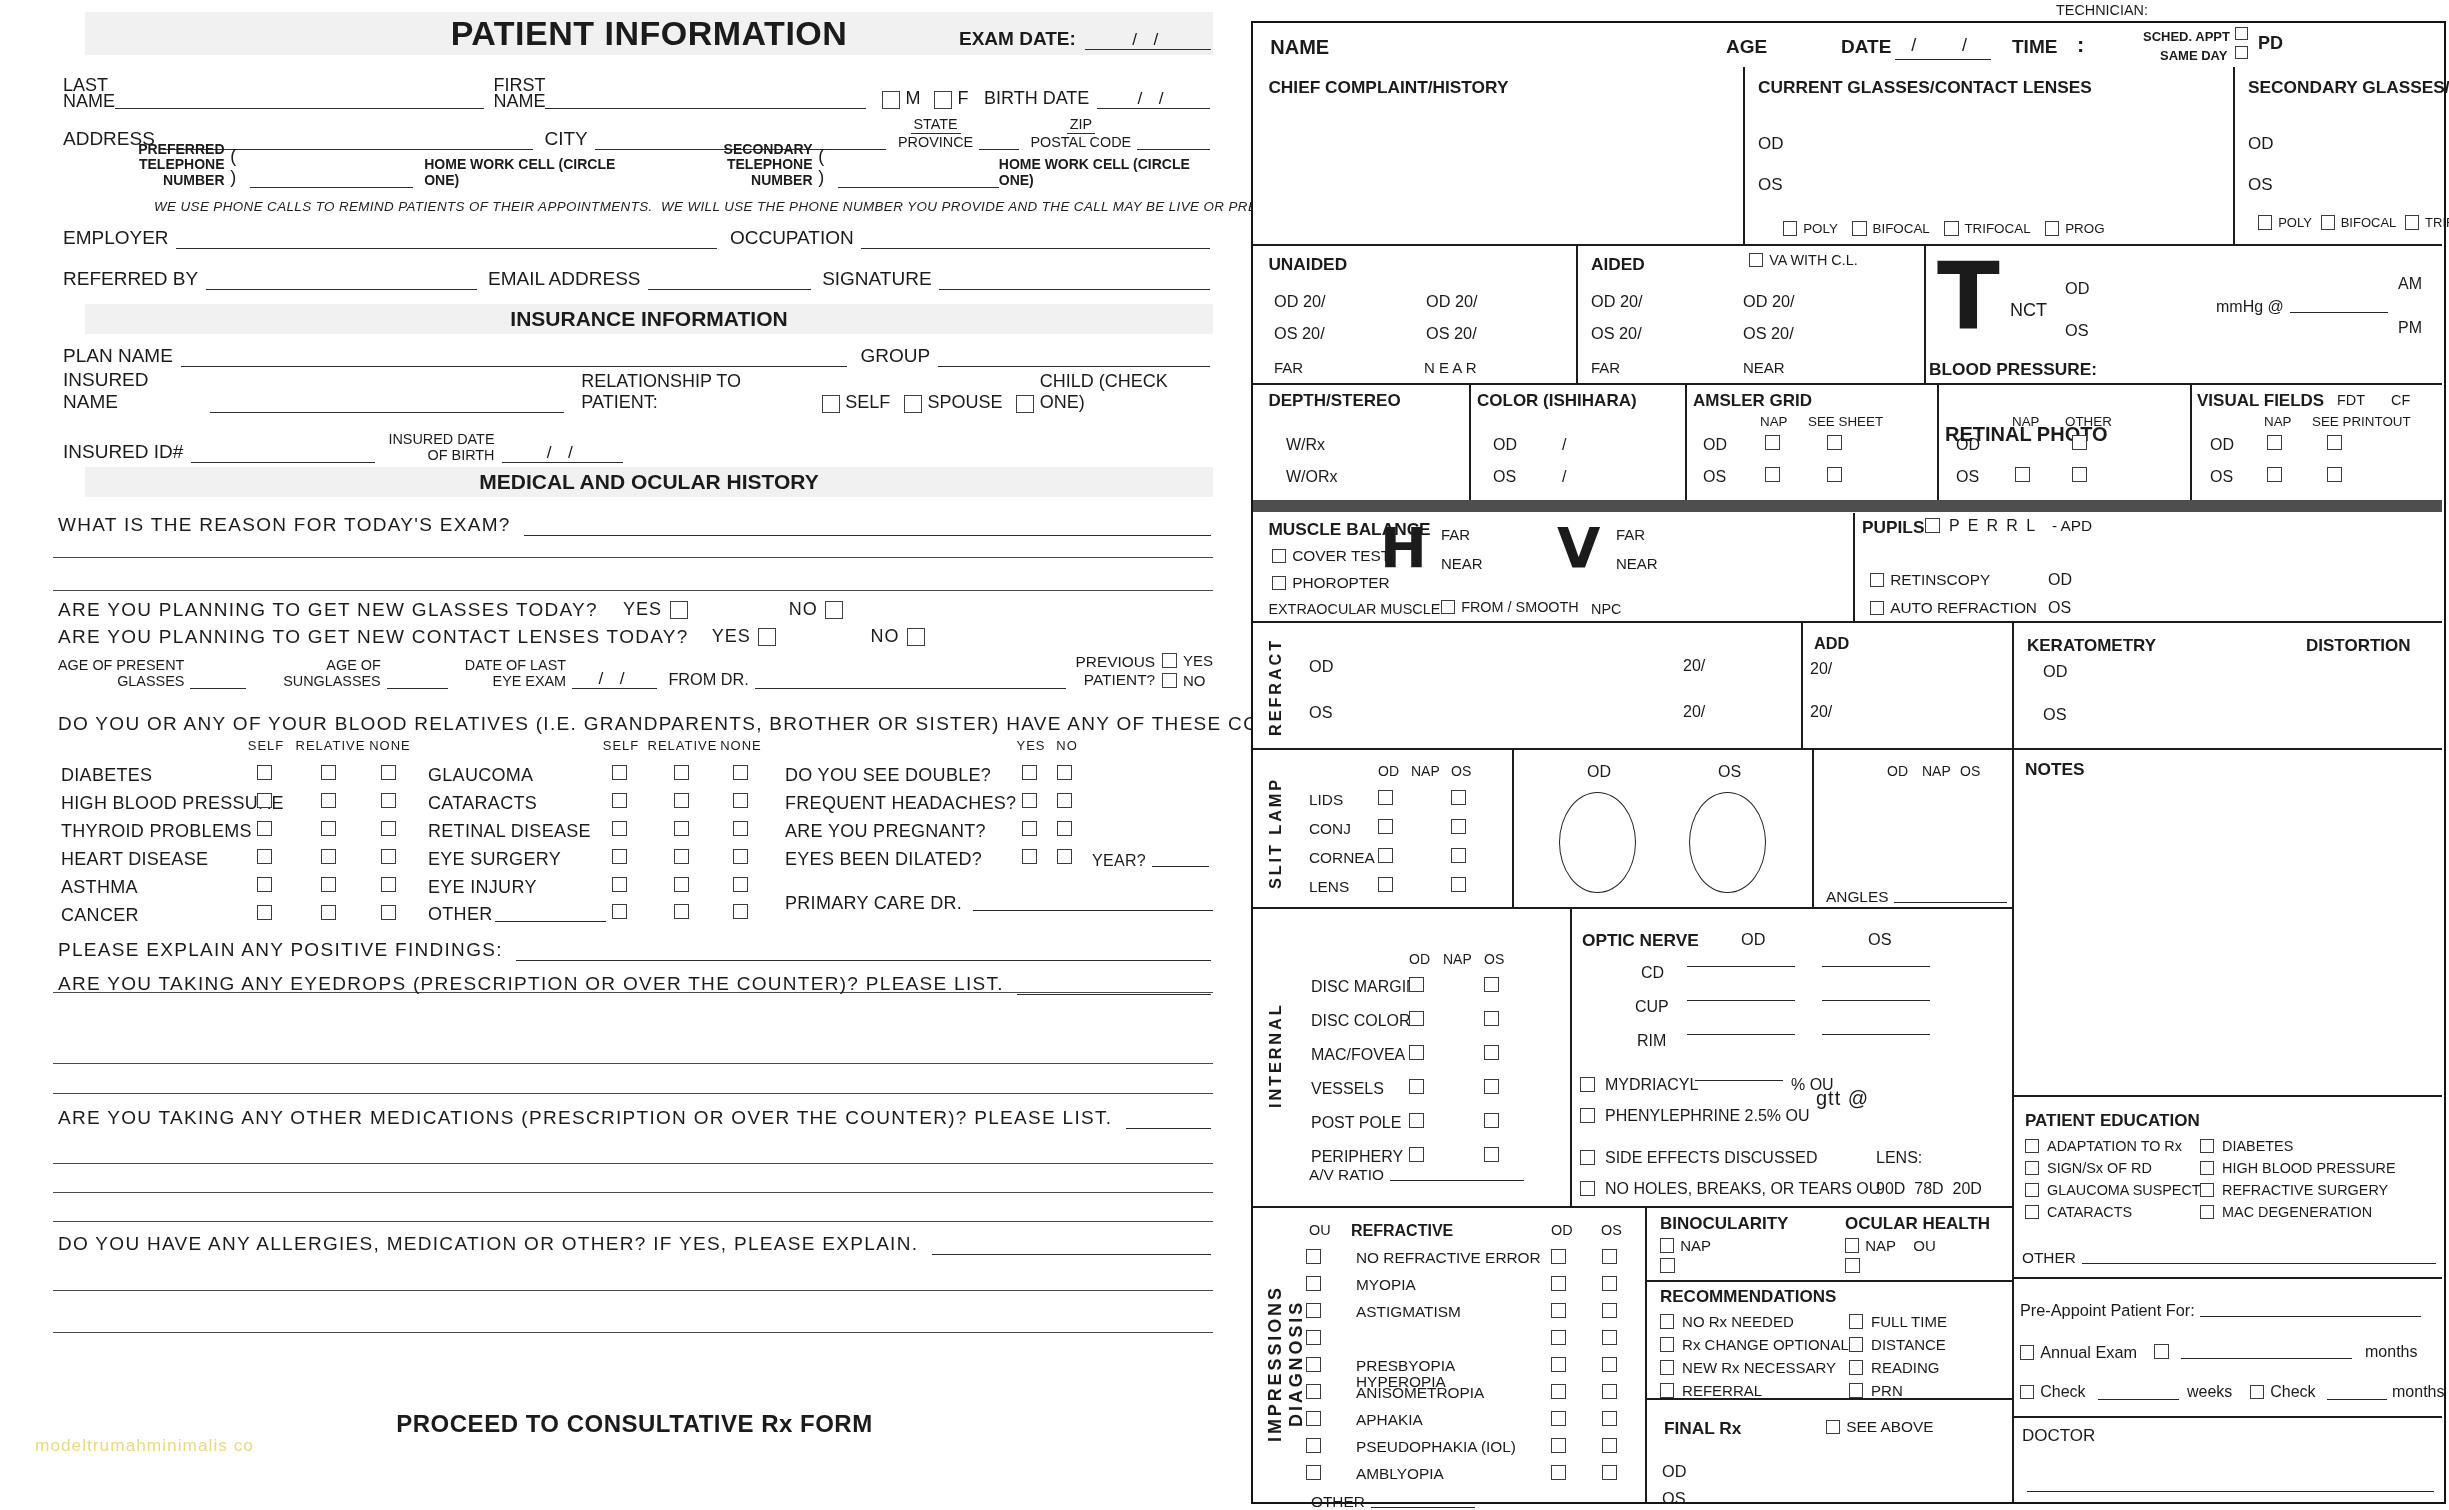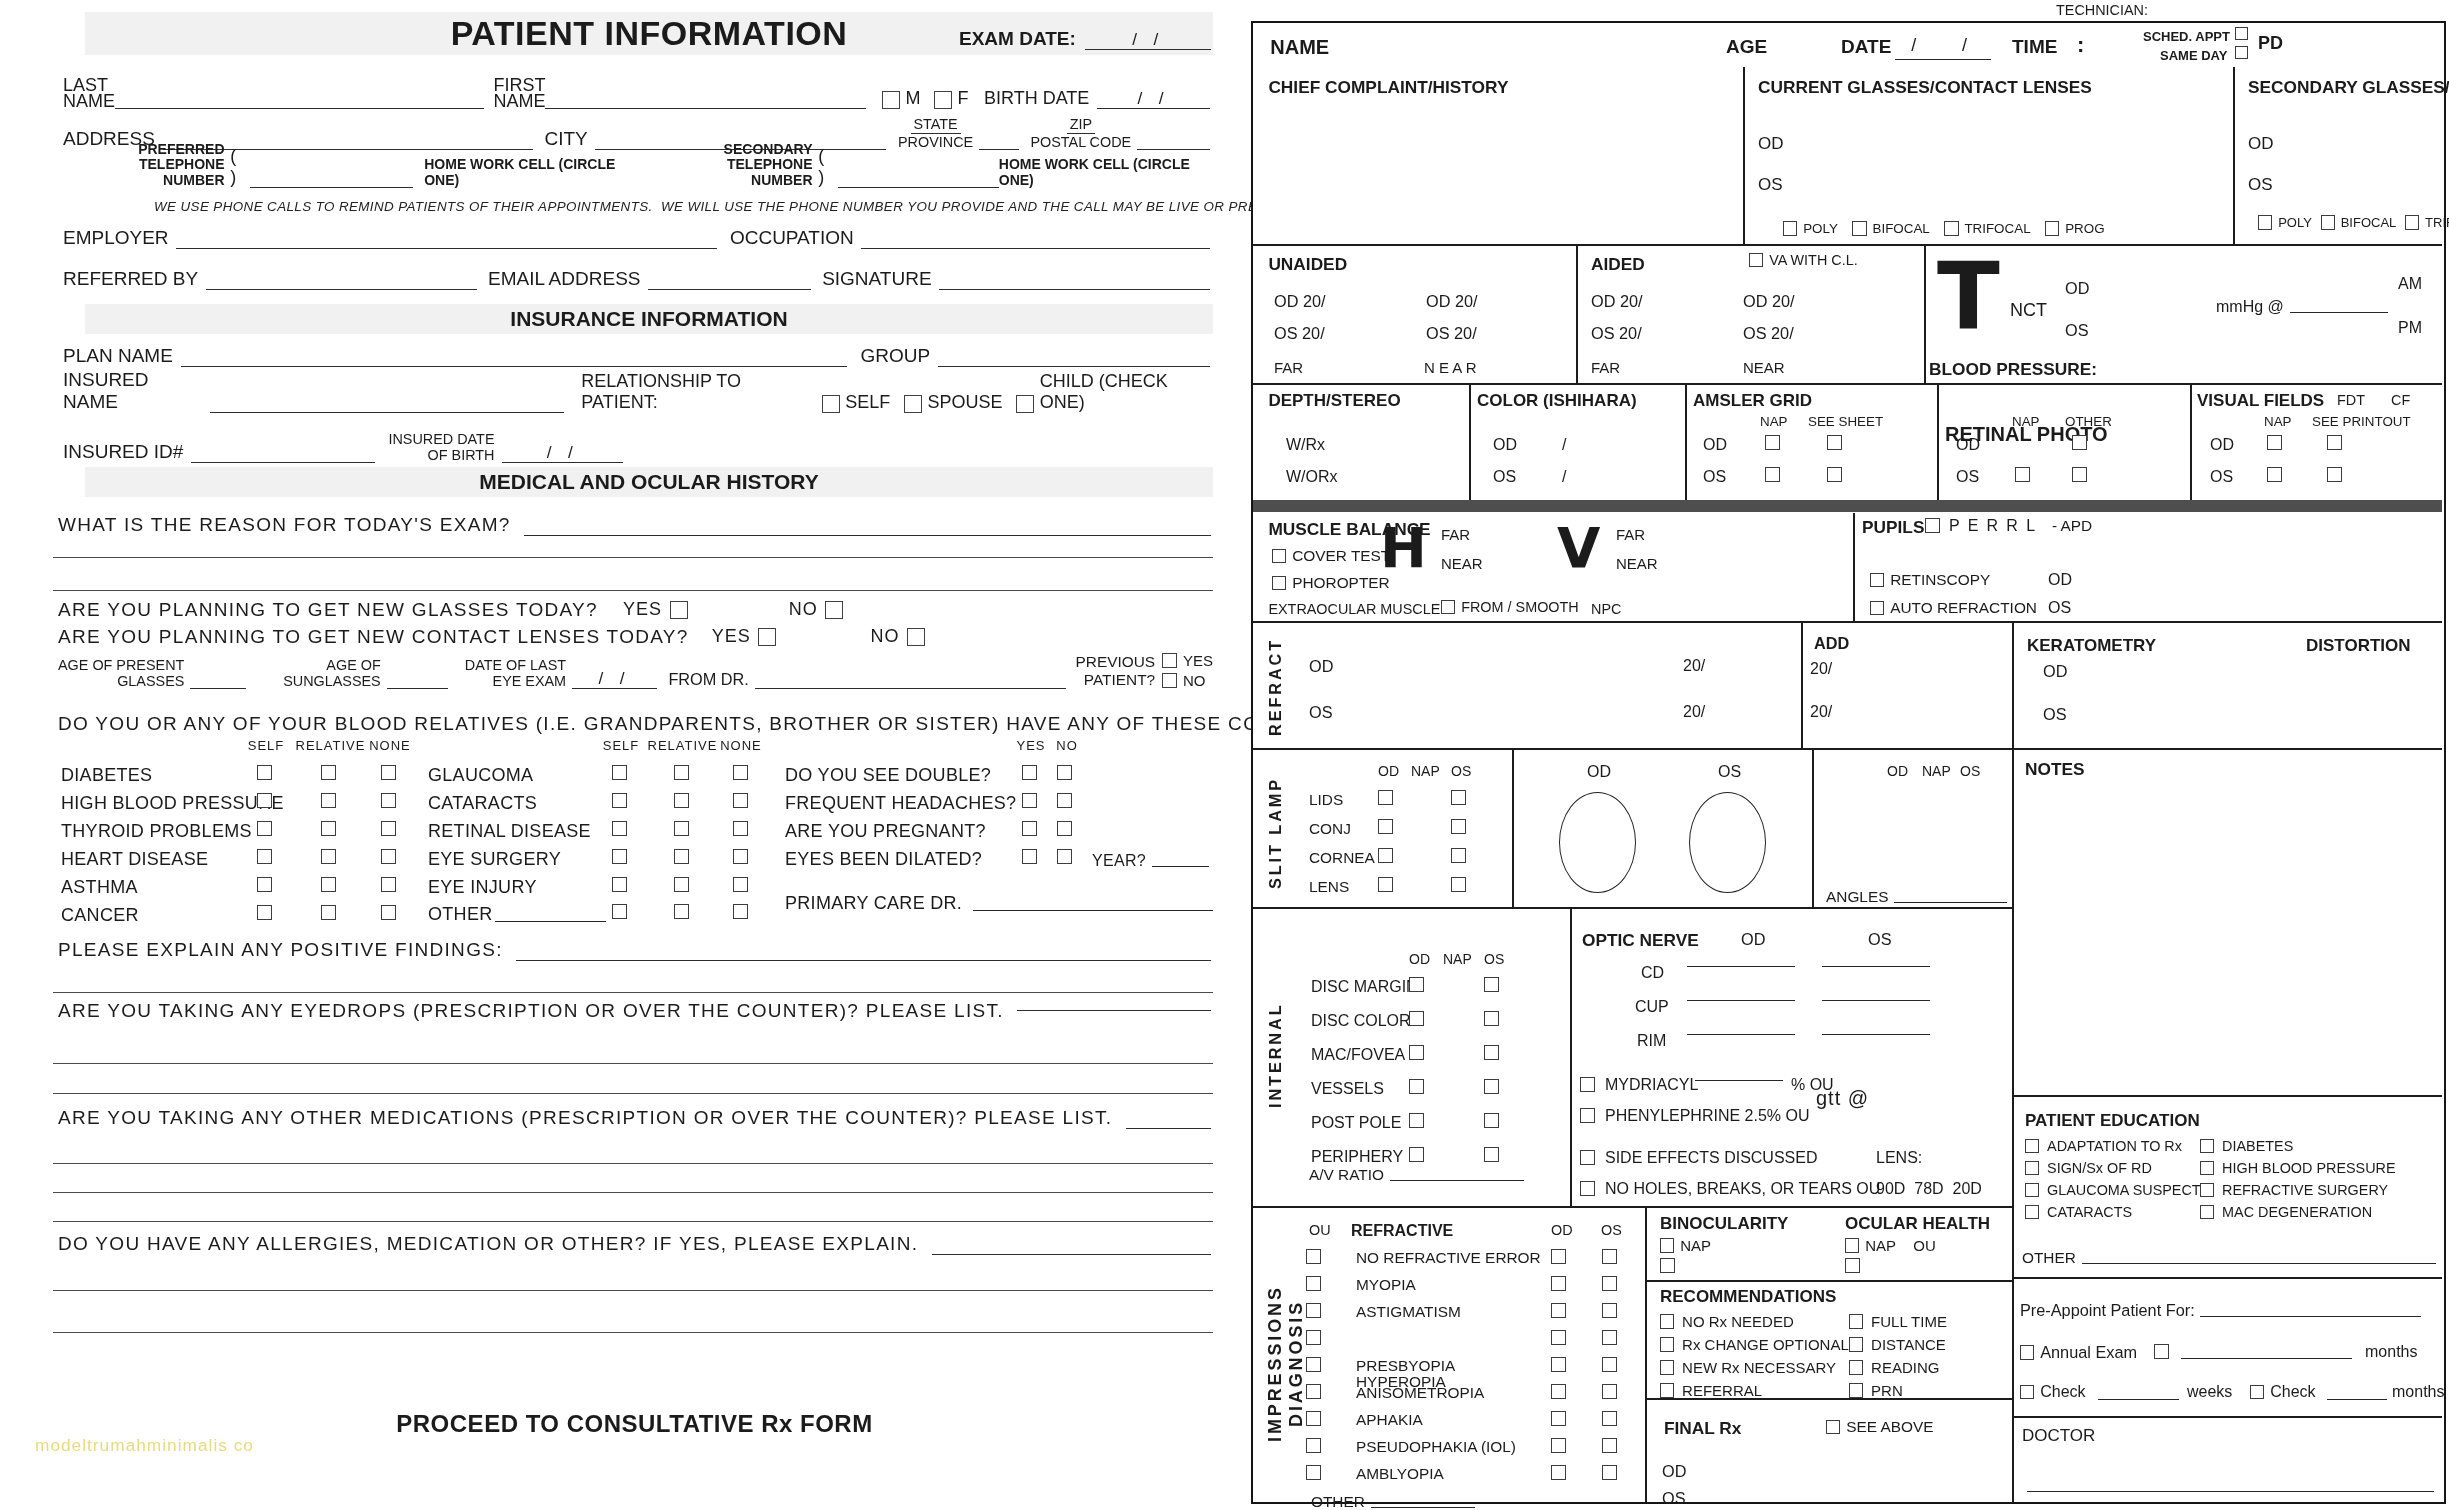--- a/index.html
+++ b/index.html
@@ -317,21 +317,21 @@
     <span class="lna" style="left:188px;right:0;bottom:5.8px;"></span>
   </div>
 </div>
 
 <div class="r" style="left:58px;top:924px;width:1153px;height:37px;">
   <span class="q">PLEASE EXPLAIN ANY POSITIVE FINDINGS:</span>
   <span class="fill" style="margin-left:13.4px;"></span>
 </div>
 <div class="ln" style="left:53px;top:992px;width:1160px;"></div>
 
-<div class="r" style="left:58px;top:992px;width:1153px;height:37px;align-items:center;">
+<div class="r" style="left:58px;top:958px;width:1153px;height:37px;">
   <span class="q">ARE YOU TAKING ANY EYEDROPS (PRESCRIPTION OR OVER THE COUNTER)?  PLEASE LIST.</span>
   <span class="fill" style="margin-left:13.4px;"></span>
 </div>
 <div class="ln" style="left:53px;top:1063px;width:1160px;"></div>
 <div class="ln" style="left:53px;top:1093px;width:1160px;"></div>
 
 <div class="r" style="left:58px;top:1092px;width:1153px;height:37px;">
   <span class="q">ARE YOU TAKING ANY OTHER MEDICATIONS (PRESCRIPTION OR OVER THE COUNTER)?  PLEASE LIST.</span>
   <span class="fill" style="margin-left:13.4px;"></span>
 </div>

